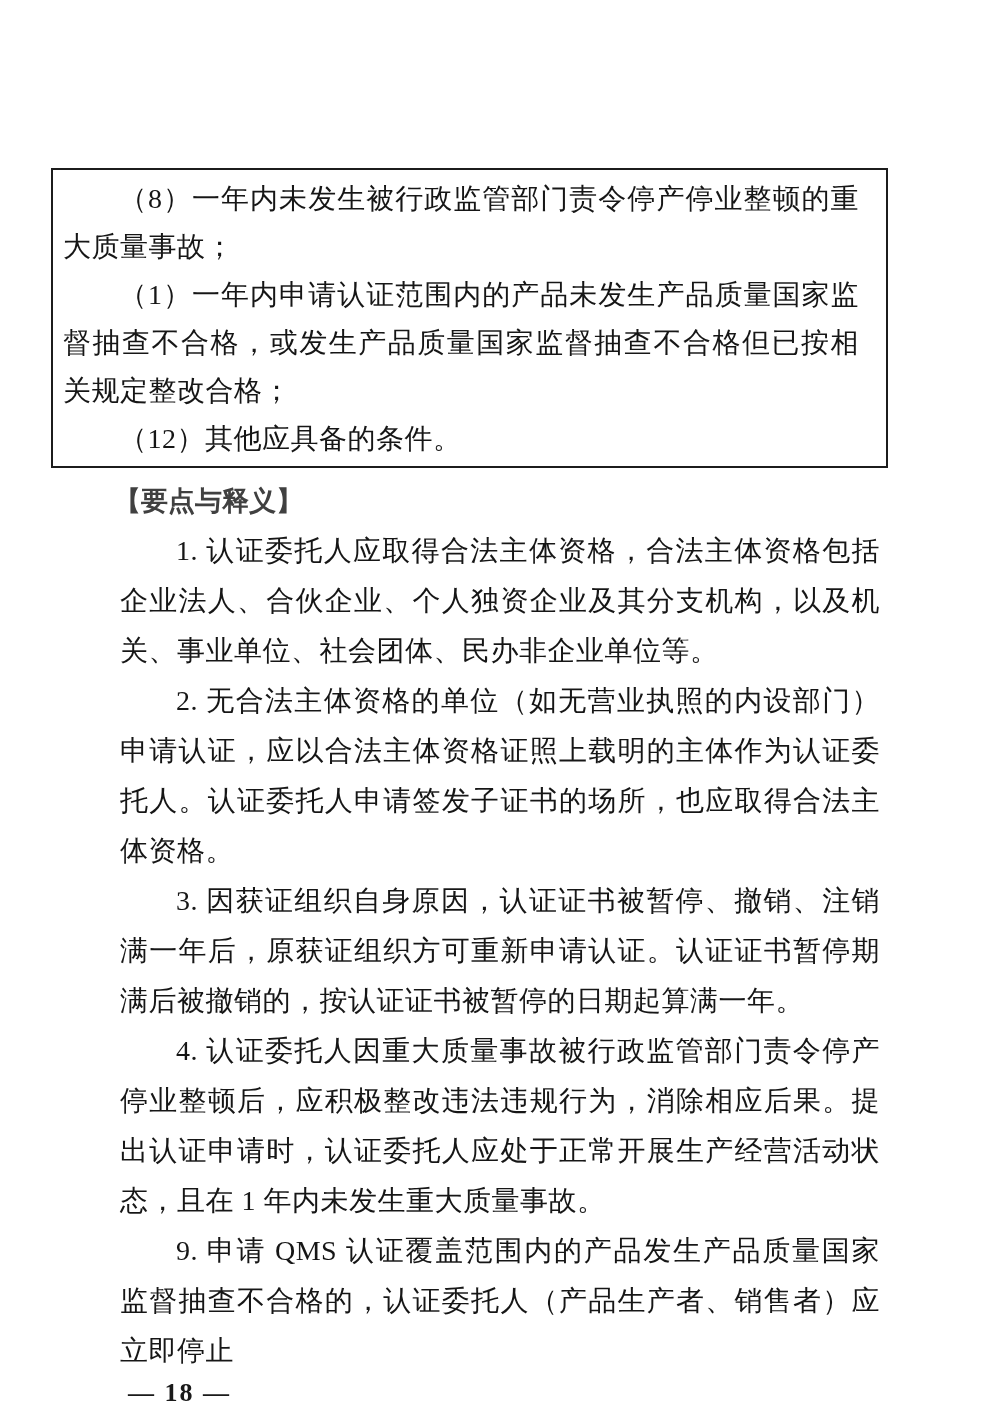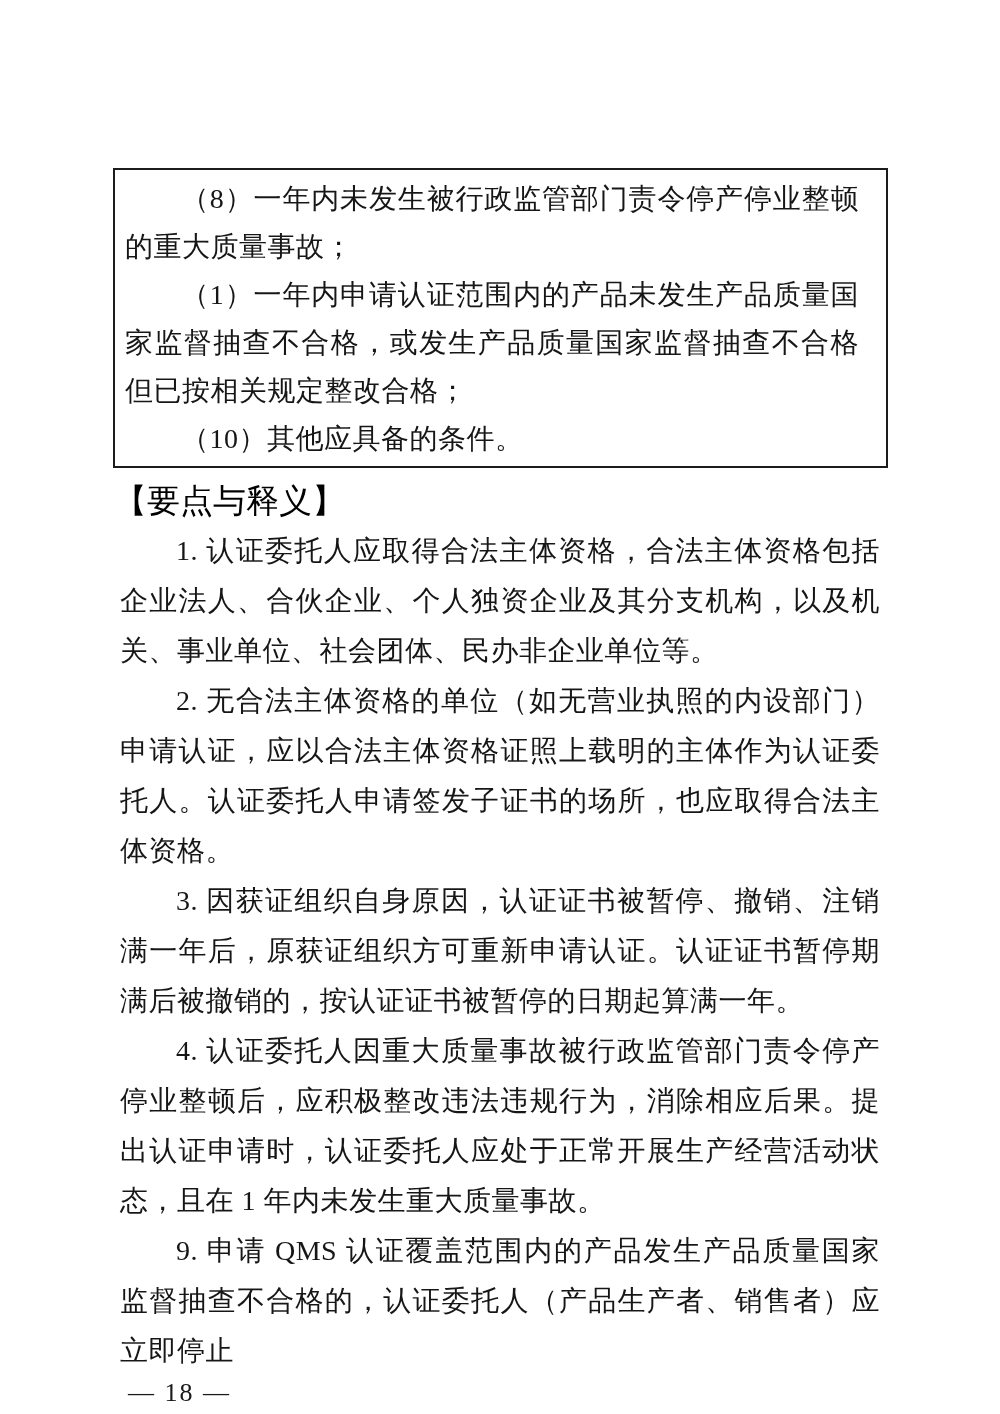--- a/index.html
+++ b/index.html
@@ -8,70 +8,71 @@
     width: 1000px;
     height: 1414px;
     background: #ffffff;
     font-family: "Liberation Serif", serif;
     color: #161616;
     box-sizing: border-box;
     padding-top: 168px;
     overflow: hidden;
   }
   .cond-box {
-    margin: 0 112px 0 113px;
+    margin: 0 112px 0 51px;
     border: 2px solid #1c1c1c;
     padding: 5px 27px 3px 10px;
     box-sizing: border-box;
     min-height: 300px;
   }
   .cond-box p {
     margin: 0;
     font-size: 28px;
     line-height: 48px;
     text-indent: 2em;
     text-align: justify;
     text-justify: inter-ideograph;
     letter-spacing: 0.5px;
   }
   .section-heading {
     margin: 8px 118px 0 114px;
-    font-size: 33px;
-    font-weight: normal;
+    font-size: 27px;
+    font-weight: bold;
     line-height: 50px;
     font-family: "Liberation Sans", sans-serif;
-    color: #000000;
+    color: #404040;
   }
   .body-para {
     margin: 0 120px;
     font-size: 28px;
     line-height: 50px;
     text-indent: 2em;
     text-align: justify;
     text-justify: inter-ideograph;
     letter-spacing: 0.5px;
   }
   .page-number {
     margin: 2px 120px 0;
     padding-left: 8px;
     font-size: 26px;
     line-height: 30px;
     letter-spacing: 2px;
     color: #1a1a1a;
+    font-weight: bold;
   }
 </style>
 </head>
 <body>
 
 <div class="page">
 
   <div class="cond-box">
     <p>（8）一年内未发生被行政监管部门责令停产停业整顿的重大质量事故；</p>
     <p>（1）一年内申请认证范围内的产品未发生产品质量国家监督抽查不合格，或发生产品质量国家监督抽查不合格但已按相关规定整改合格；</p>
-    <p>（10）其他应具备的条件。</p>
+    <p>（12）其他应具备的条件。</p>
   </div>
 
   <div class="section-heading">【要点与释义】</div>
 
   <p class="body-para">1. 认证委托人应取得合法主体资格，合法主体资格包括企业法人、合伙企业、个人独资企业及其分支机构，以及机关、事业单位、社会团体、民办非企业单位等。</p>
   <p class="body-para">2. 无合法主体资格的单位（如无营业执照的内设部门）申请认证，应以合法主体资格证照上载明的主体作为认证委托人。认证委托人申请签发子证书的场所，也应取得合法主体资格。</p>
   <p class="body-para">3. 因获证组织自身原因，认证证书被暂停、撤销、注销满一年后，原获证组织方可重新申请认证。认证证书暂停期满后被撤销的，按认证证书被暂停的日期起算满一年。</p>
   <p class="body-para">4. 认证委托人因重大质量事故被行政监管部门责令停产停业整顿后，应积极整改违法违规行为，消除相应后果。提出认证申请时，认证委托人应处于正常开展生产经营活动状态，且在 1 年内未发生重大质量事故。</p>
   <p class="body-para">9. 申请 QMS 认证覆盖范围内的产品发生产品质量国家监督抽查不合格的，认证委托人（产品生产者、销售者）应立即停止</p>
 

